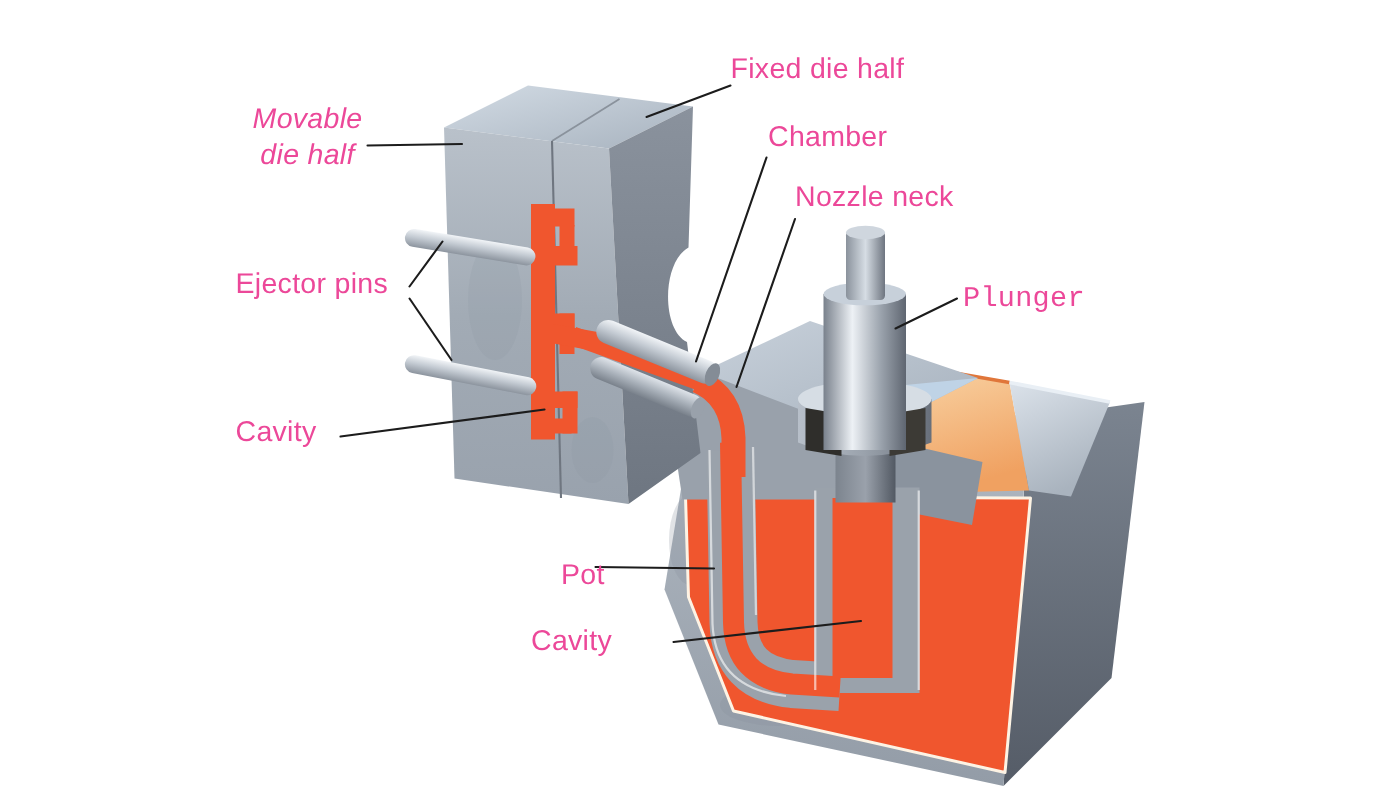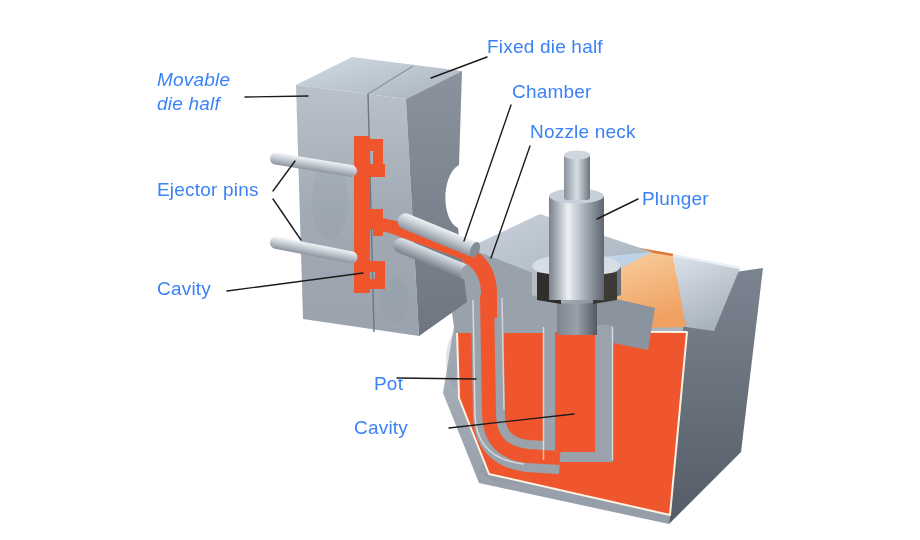--- a/index.html
+++ b/index.html
@@ -3,22 +3,23 @@
 <meta charset="utf-8">
 <style>
   html,body{margin:0;padding:0;background:#fff;}
   .stage{
     position:relative;width:920px;height:540px;background:#fff;overflow:hidden;
     font-family:"Liberation Sans",sans-serif;
   }
   .stage svg{position:absolute;left:0;top:0;}
   .lbl{
     position:absolute;
-    font-size:19px;line-height:24px;color:#3b82f6;letter-spacing:.2px;
+    font-size:19px;line-height:24px;color:#ec4899;letter-spacing:.2px;
     white-space:nowrap;
+    text-align:center;
   }
   .lbl.wrap{white-space:normal;width:96px;font-style:italic;}
 </style>
 </head>
 <body>
 
 <div class="stage">
 
 <svg width="920" height="540" viewBox="0 0 920 540">
   <defs>
@@ -191,17 +192,17 @@
     <line x1="449" y1="428" x2="574" y2="414"></line>
   </g>
 </svg>
 
 <div class="lbl wrap" style="left:157px;top:68px;">Movable die half</div>
 <div class="lbl" style="left:157px;top:178px;">Ejector pins</div>
 <div class="lbl" style="left:157px;top:277px;">Cavity</div>
 <div class="lbl" style="left:487px;top:35px;">Fixed die half</div>
 <div class="lbl" style="left:512px;top:80px;">Chamber</div>
 <div class="lbl" style="left:530px;top:120px;">Nozzle neck</div>
-<div class="lbl" style="left:642px;top:187px;">Plunger</div>
+<div class="lbl" style="left:642px;top:187px;font-family:Liberation Mono, monospace;">Plunger</div>
 <div class="lbl" style="left:354px;top:372px;margin-left:20px;">Pot</div>
 <div class="lbl" style="left:354px;top:416px;">Cavity</div>
 
 </div>
 
 </body></html>

